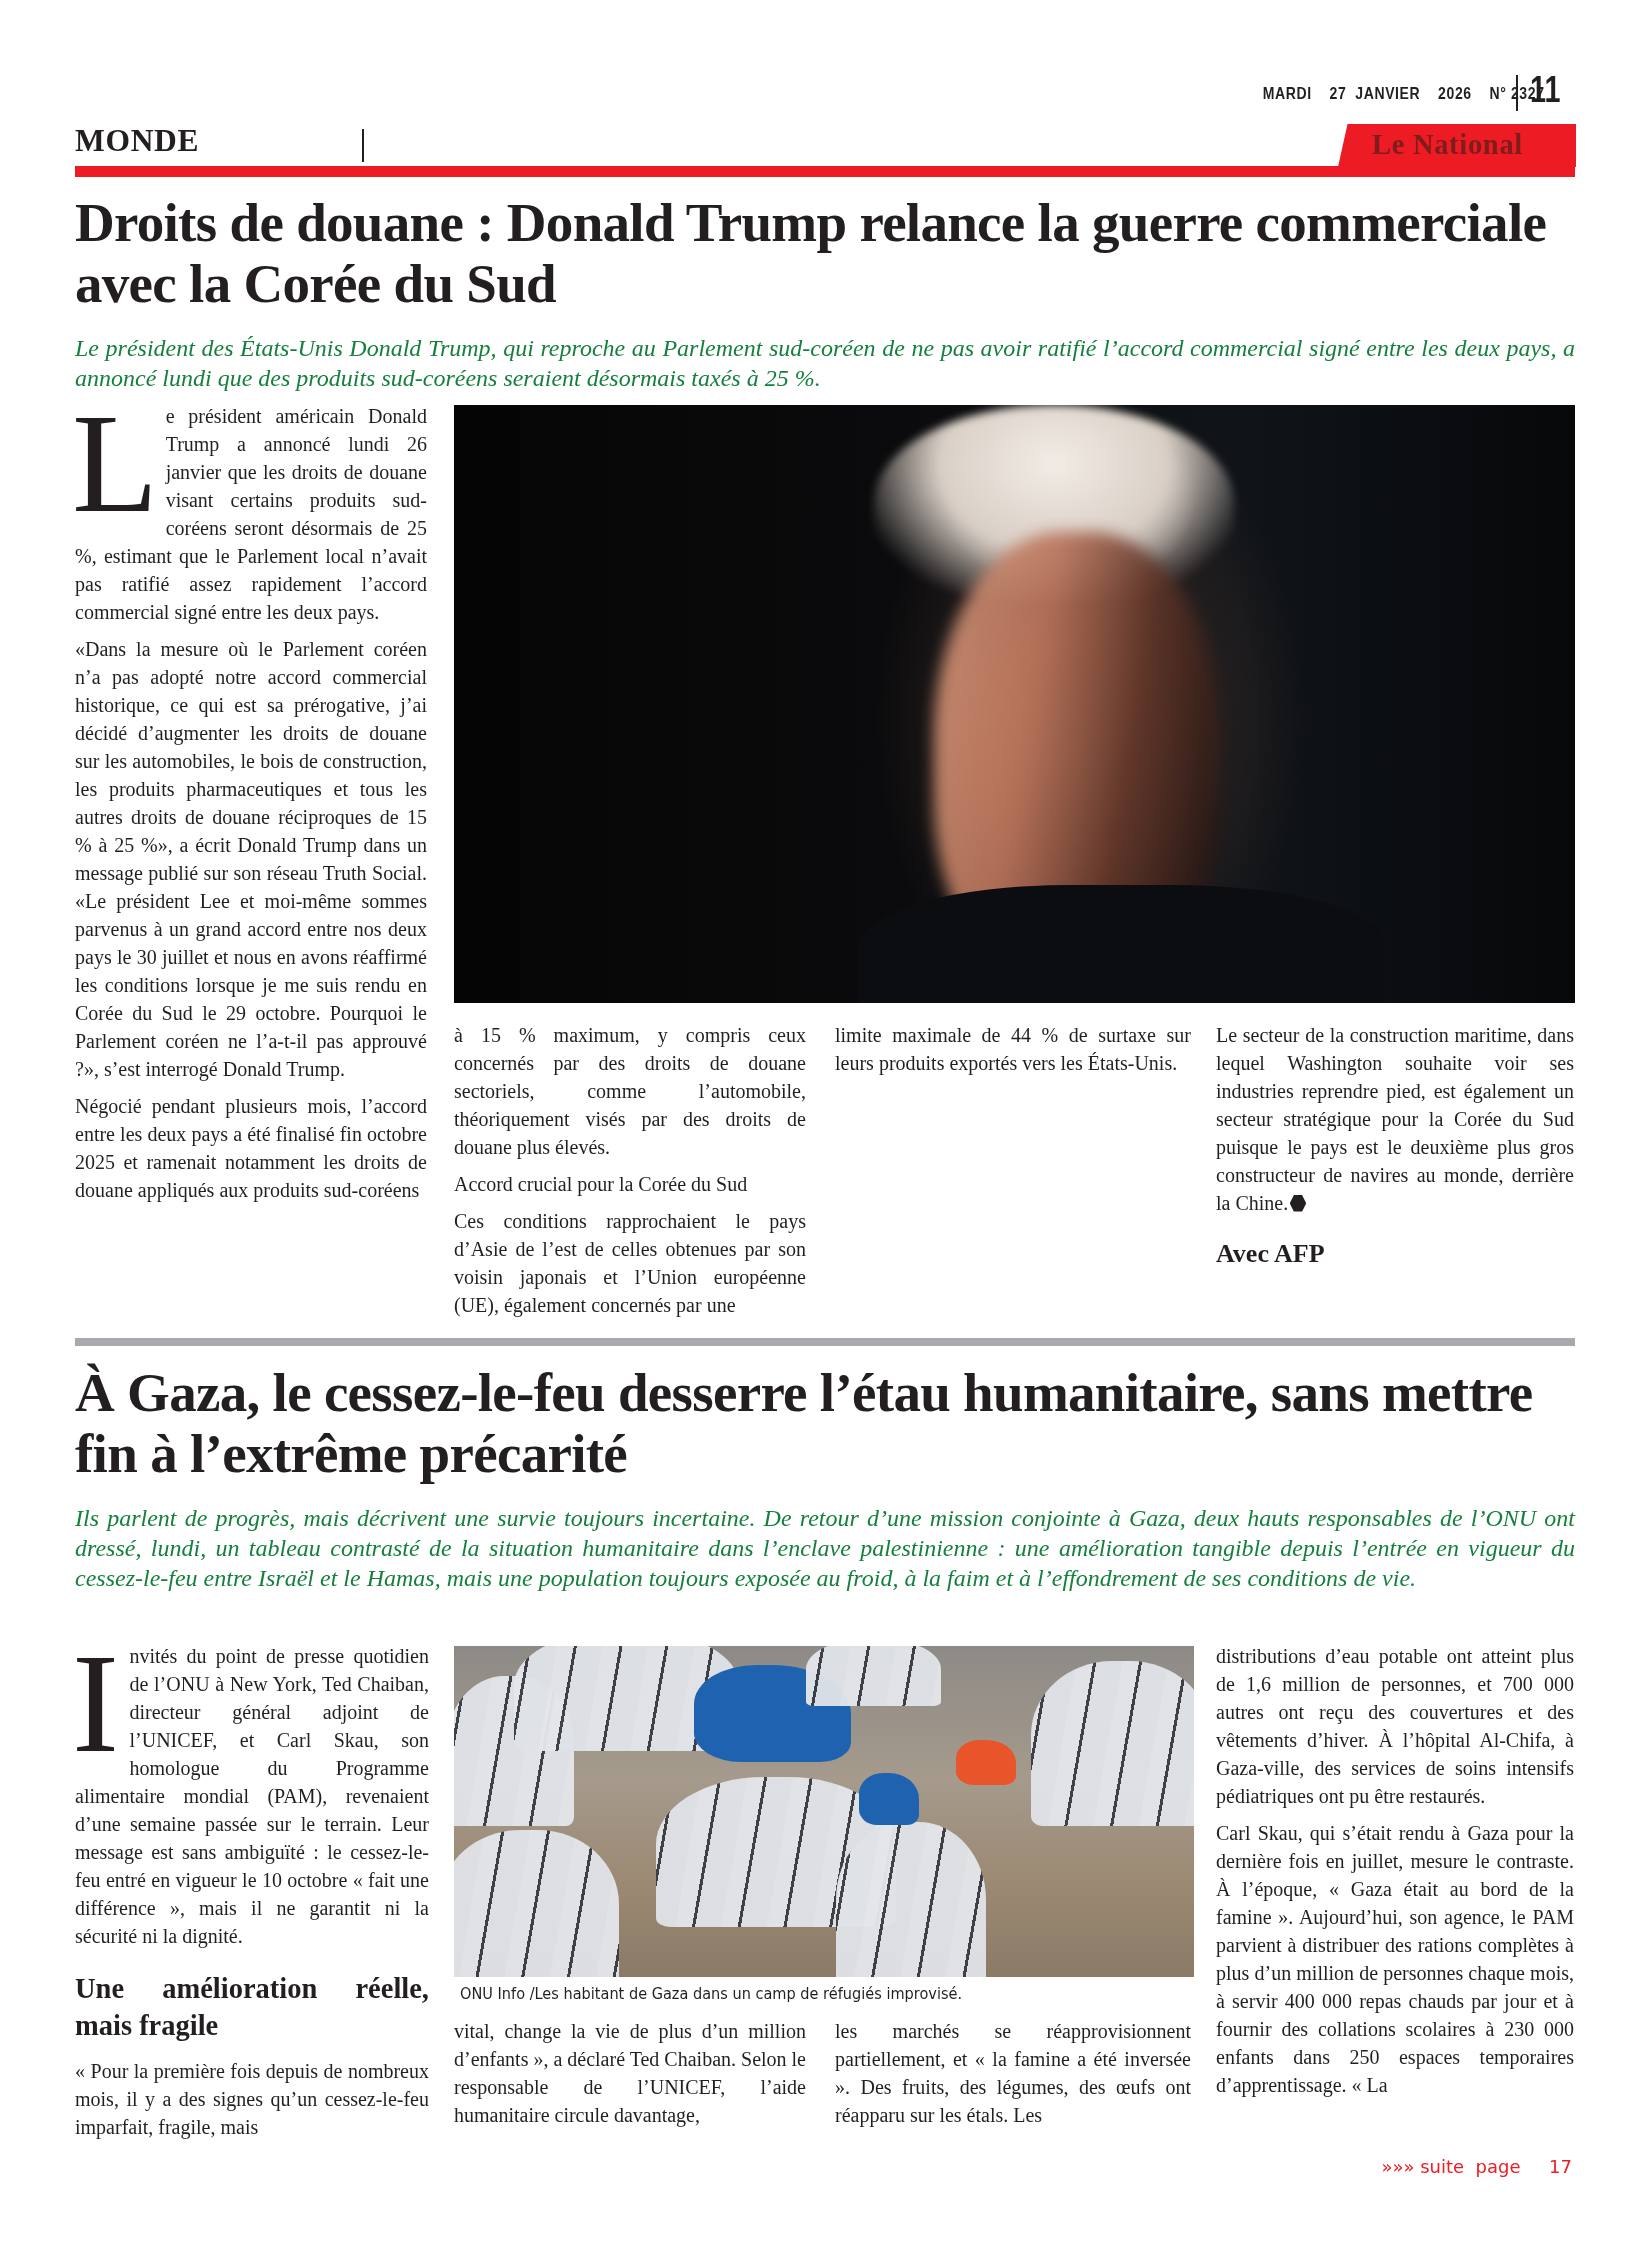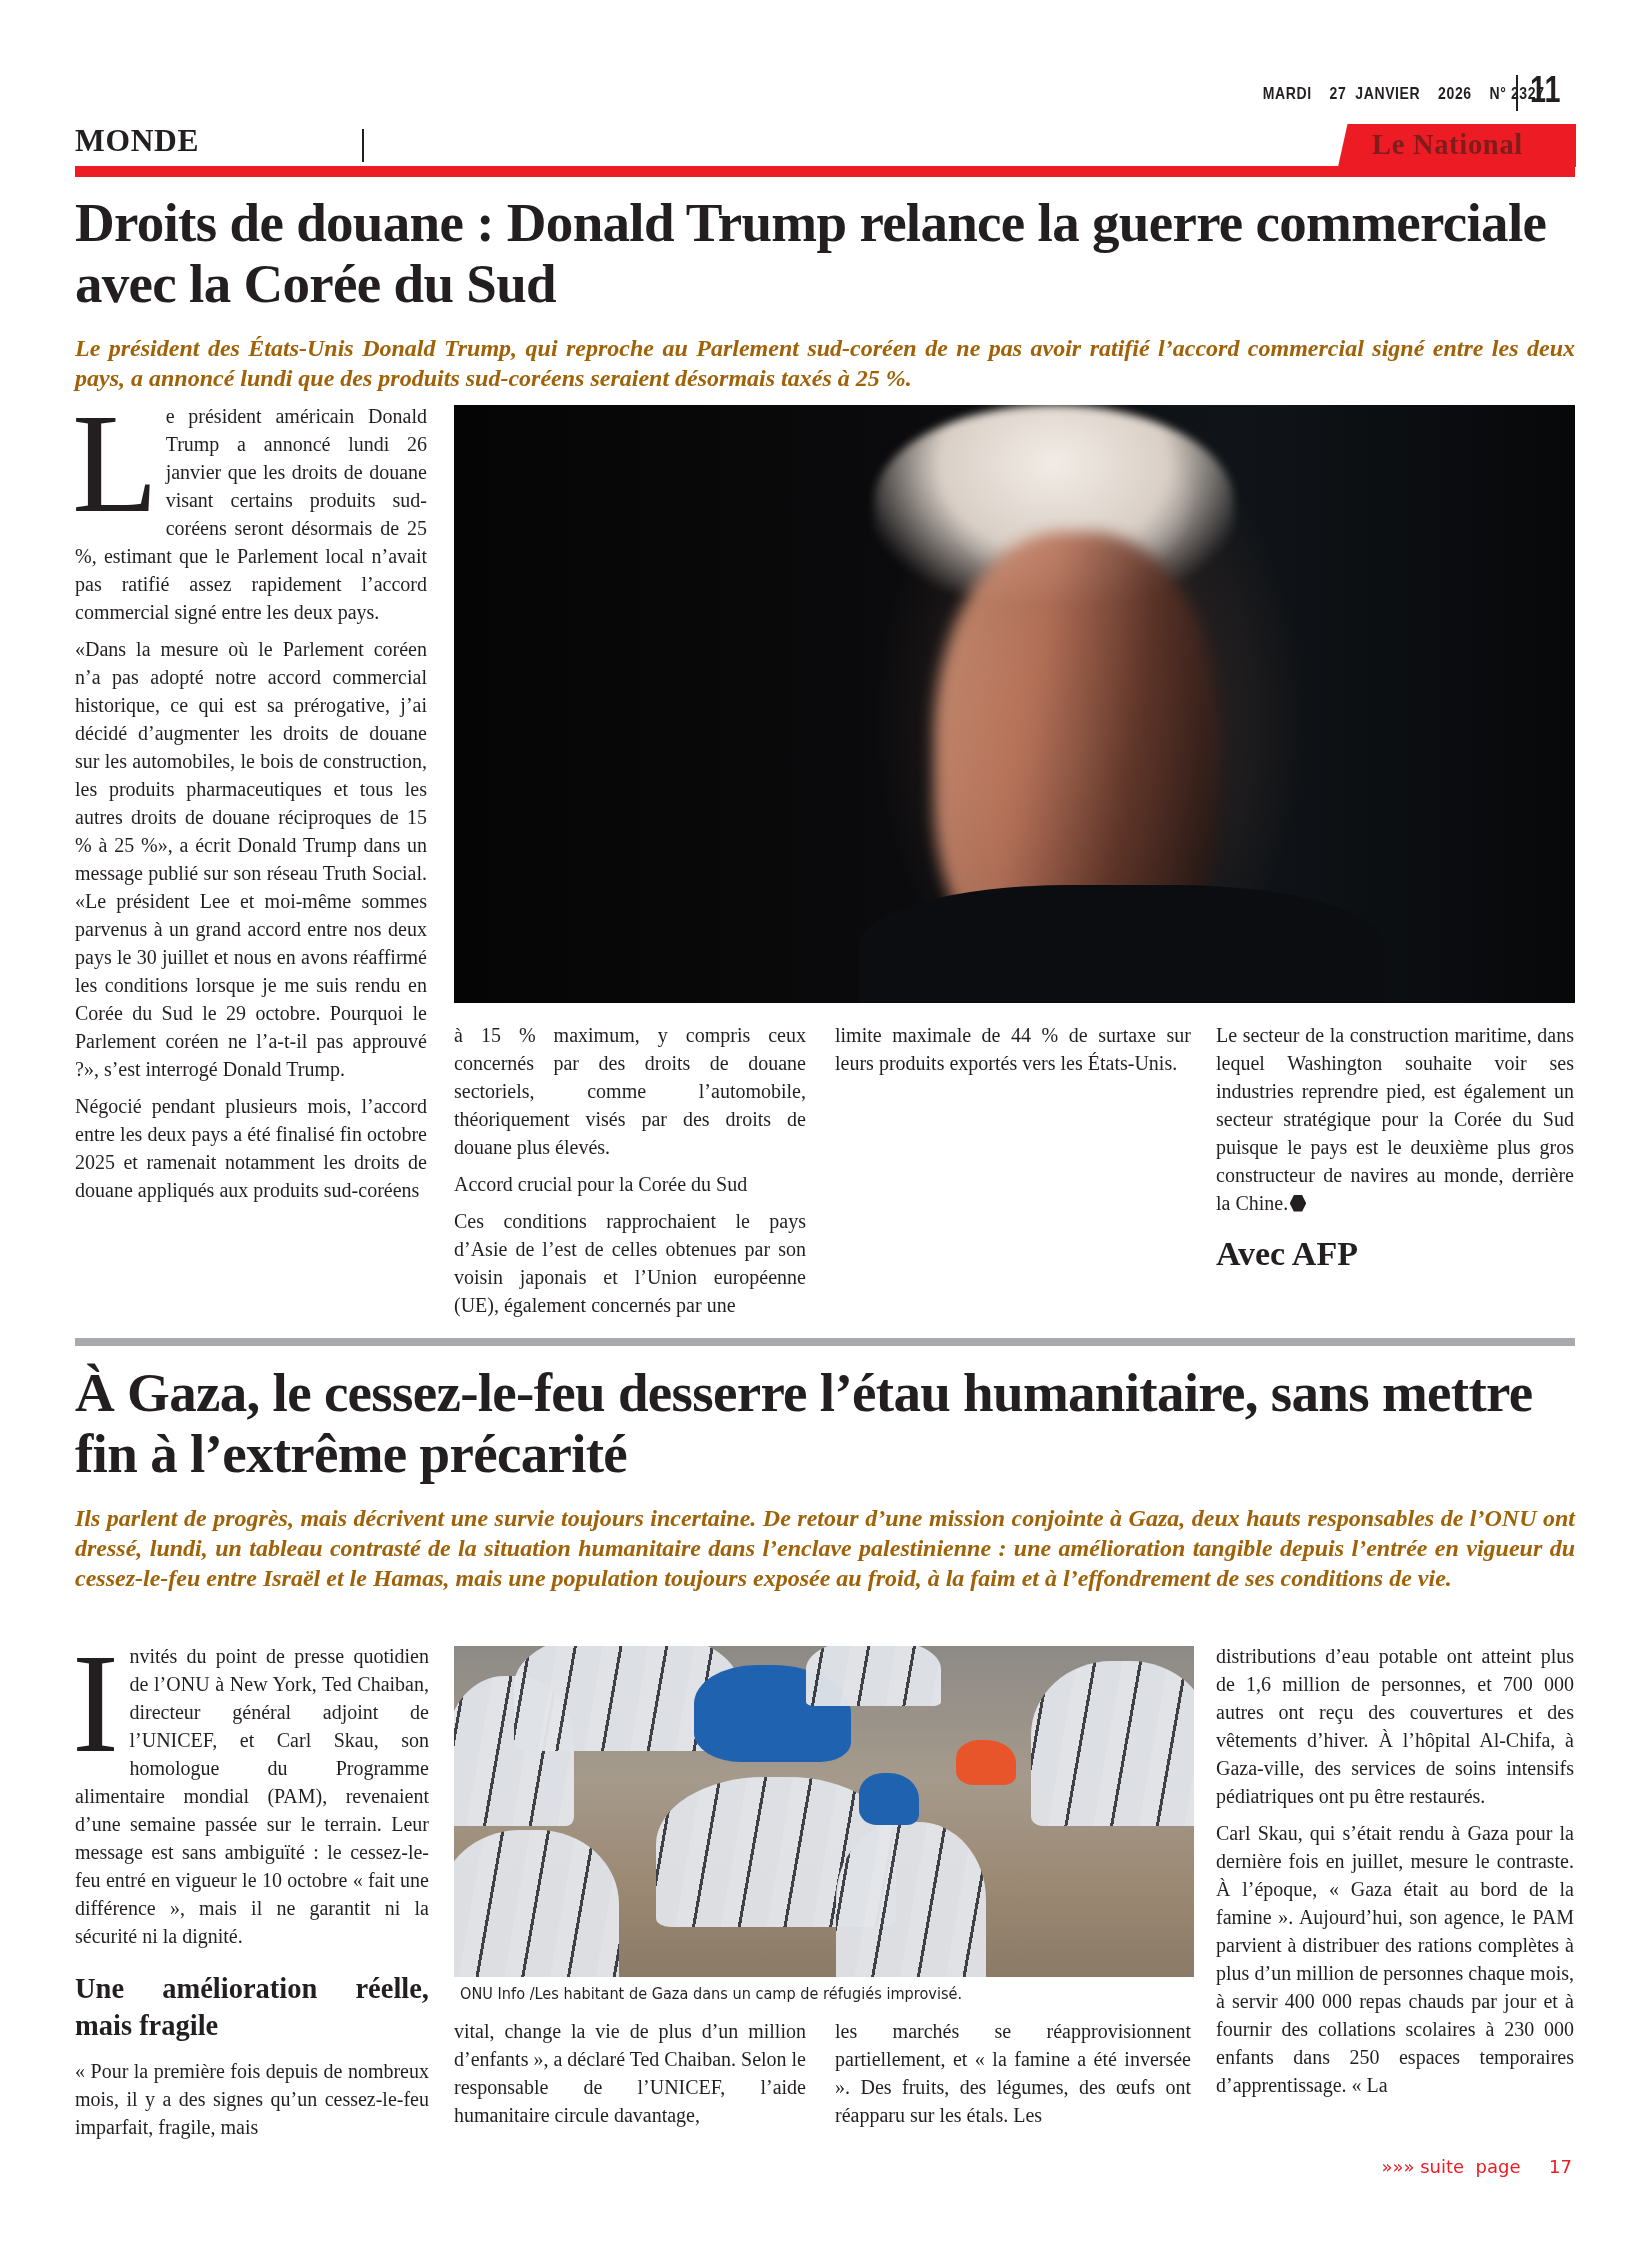--- a/index.html
+++ b/index.html
@@ -12,29 +12,29 @@
   .page-sep { left:1516px; top:75px; width:2.2px; height:36px; background:#231f20; }
   .page-num { left:1530px; top:69px; font-family:"Liberation Sans", sans-serif; font-weight:bold; font-size:36px; transform:scaleX(0.8); transform-origin:left center; }
   .section { left:75px; top:123px; font-family:"Liberation Serif", serif; font-weight:bold; font-size:31.5px; letter-spacing:0.7px; }
   .section-sep { left:362px; top:129px; width:2.2px; height:33px; background:#231f20; }
   .red-bar { left:75px; top:166px; width:1500px; height:10.5px; background:#ed1c24; }
   .brand { left:1338px; top:124px; width:238px; height:43px; background:#ed1c24; clip-path:polygon(4% 0,100% 0,100% 100%,0 100%); }
   .brand-label { left:1372px; top:129px; color:#7f1d1d; font-family:"Liberation Serif", serif; font-weight:bold; font-size:28.5px; letter-spacing:0.7px; }
 
   
   .headline { left:75px; width:1500px; font-family:"Liberation Serif", serif; font-weight:bold; font-size:55px; line-height:61px; letter-spacing:-0.7px; color:#231f20; }
-  .chapo { left:75px; width:1500px; font-family:"Liberation Serif", serif; font-style:italic; font-weight:bold; font-size:24px; line-height:30px; text-align:justify; text-align-last:left; color:#a16207; }
+  .chapo { left:75px; width:1500px; font-family:"Liberation Serif", serif; font-style:italic; font-weight:normal; font-size:24px; line-height:30px; text-align:justify; text-align-last:left; color:#15803d; }
 
   
   .col { font-family:"Liberation Serif", serif; font-size:20px; line-height:28px; text-align:justify; color:#231f20; }
   .col p { margin:0 0 9px 0; }
   .dropcap { float:left; font-family:"Liberation Serif", serif; font-size:141px; line-height:112px; margin:4.5px 7.5px 0 -3px; color:#231f20; }
   .subhead { font-family:"Liberation Serif", serif; font-size:20px; line-height:28px; margin:0 0 9px 0; }
   .subhead-big { font-family:"Liberation Serif", serif; font-weight:bold; font-size:28.5px; line-height:37px; margin:19.5px 0 13.5px 0; }
-  .signature { font-family:"Liberation Serif", serif; font-weight:bold; font-size:34px; margin-top:22.5px; }
+  .signature { font-family:"Liberation Serif", serif; font-weight:bold; font-size:26px; margin-top:22.5px; }
   .end-mark { display:inline-block; width:16.5px; height:16.5px; background:#231f20; clip-path:polygon(25% 0,75% 0,100% 50%,75% 100%,25% 100%,0 50%); vertical-align:-1.5px; margin-left:1.5px; }
 
   
   .photo1 { left:454px; top:405px; width:1121px; height:598px; overflow:hidden;
     background:
       radial-gradient(ellipse 127px 90px at 615px 97px, rgba(245,240,235,0.95), rgba(200,190,180,0.0) 100%),
       radial-gradient(ellipse 195px 270px at 622px 352px, #b9826a 0%, #8a5340 40%, rgba(40,20,15,0.0) 75%),
       radial-gradient(ellipse 270px 390px at 637px 315px, rgba(70,50,45,0.9), rgba(0,0,0,0) 80%),
       linear-gradient(90deg, #050505 0%, #0b0b0d 40%, #101418 70%, #07080a 100%); }
   .photo1 .hair { position:absolute; left:420px; top:0; width:360px; height:195px; border-radius:50% 50% 40% 40%; background:radial-gradient(ellipse at 50% 30%, #f2ece6 0%, #d9cfc6 45%, rgba(160,150,140,0) 80%); filter:blur(4.5px); }

